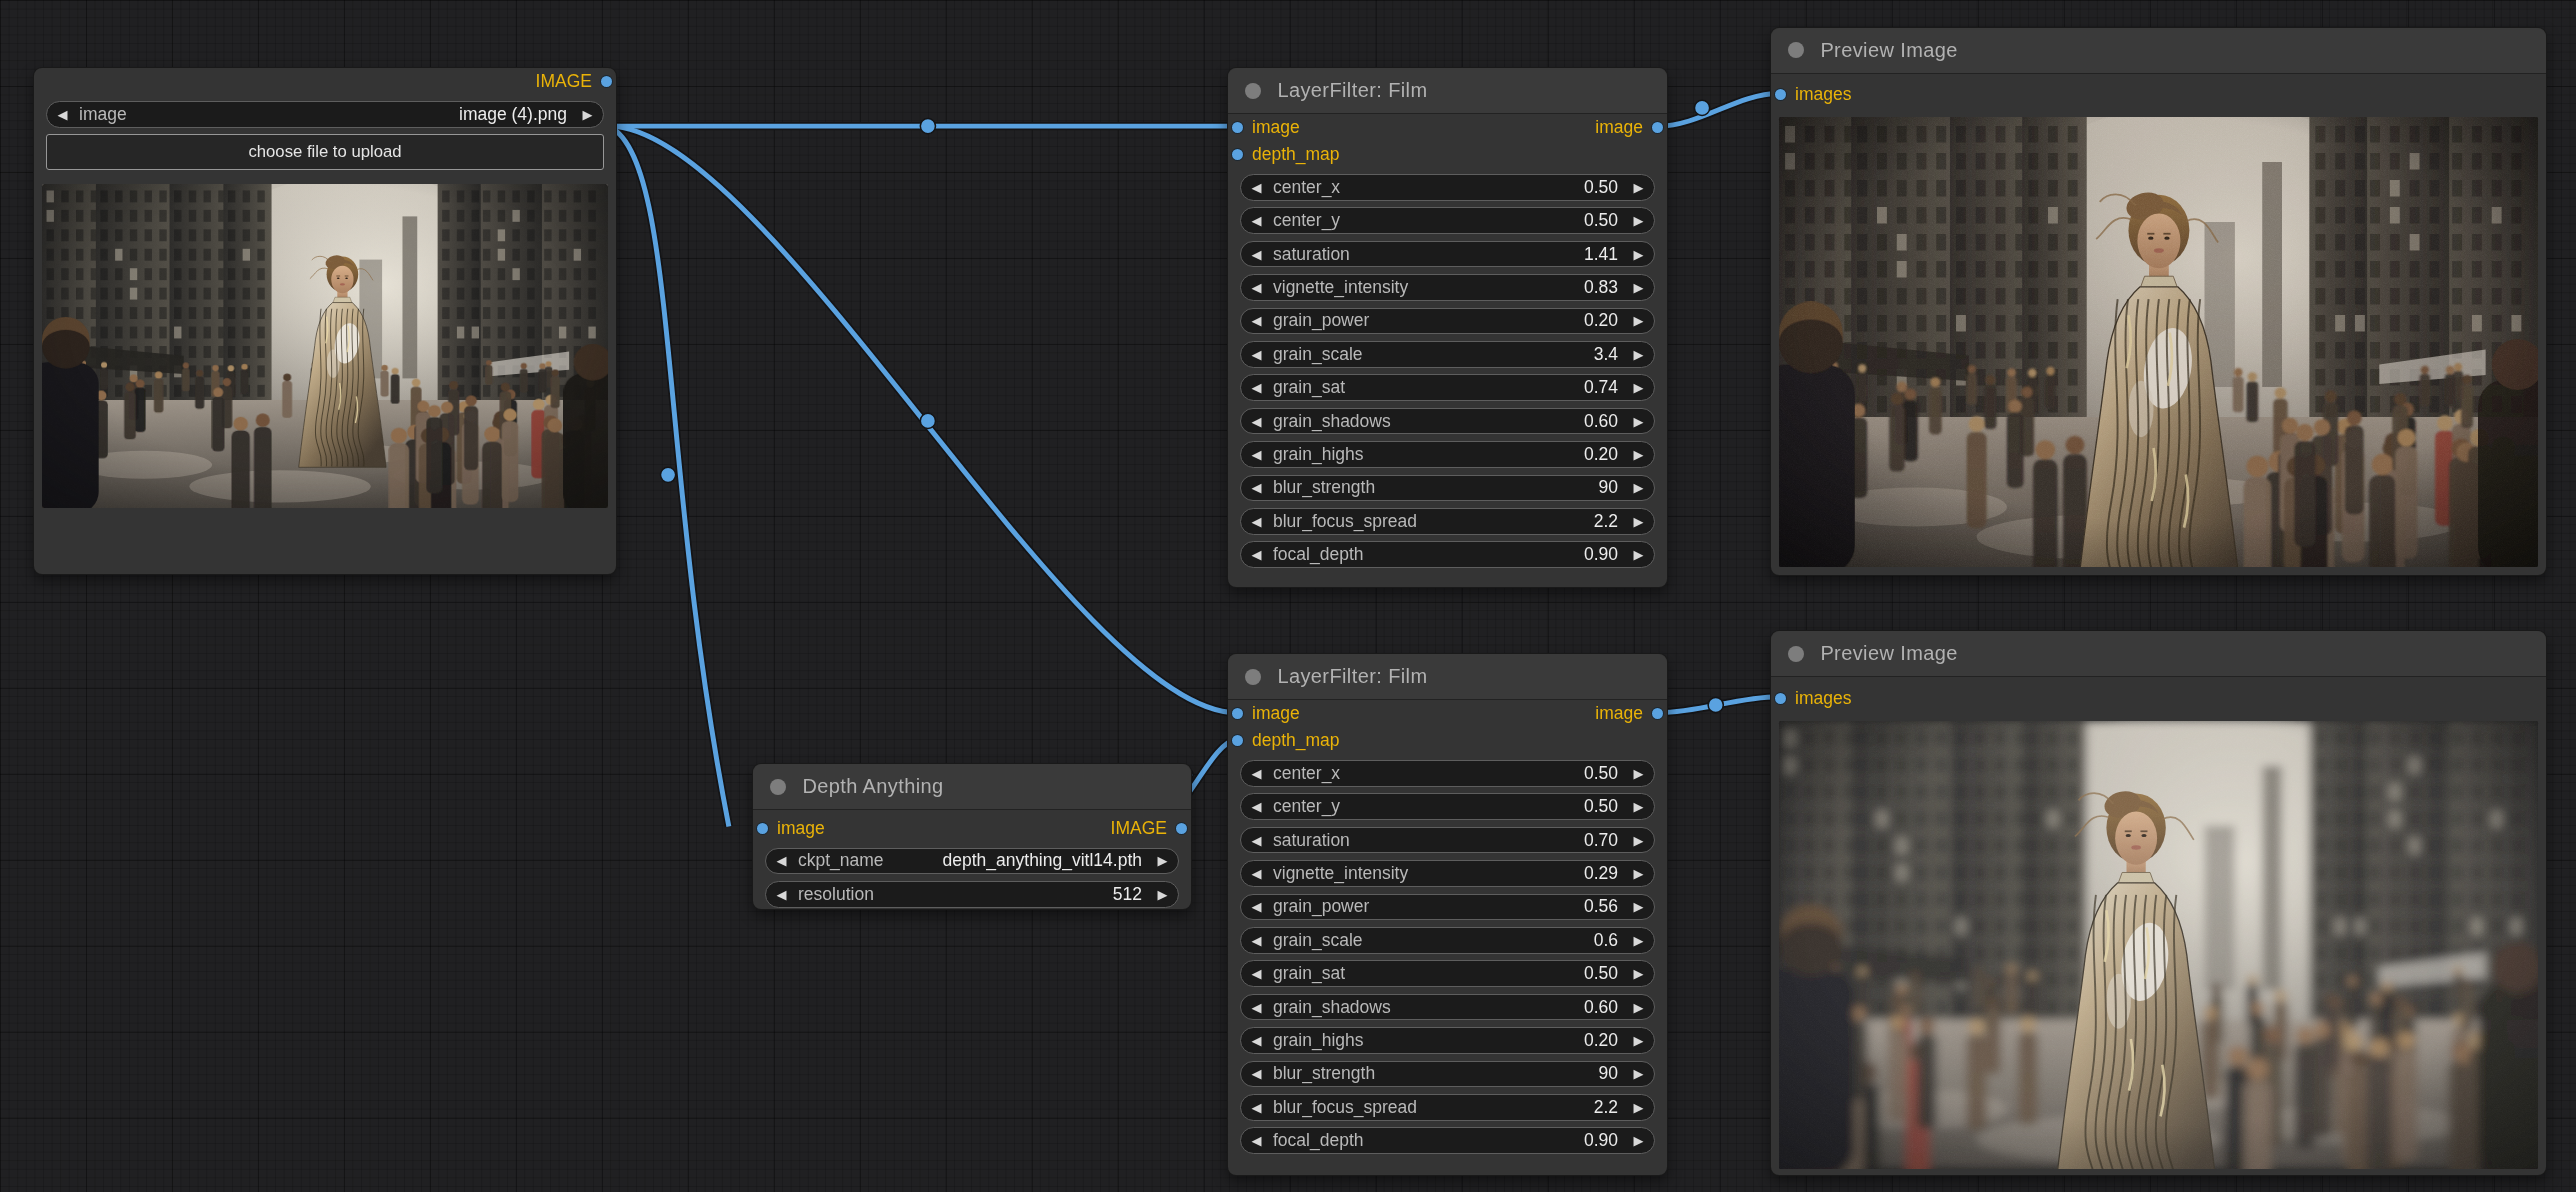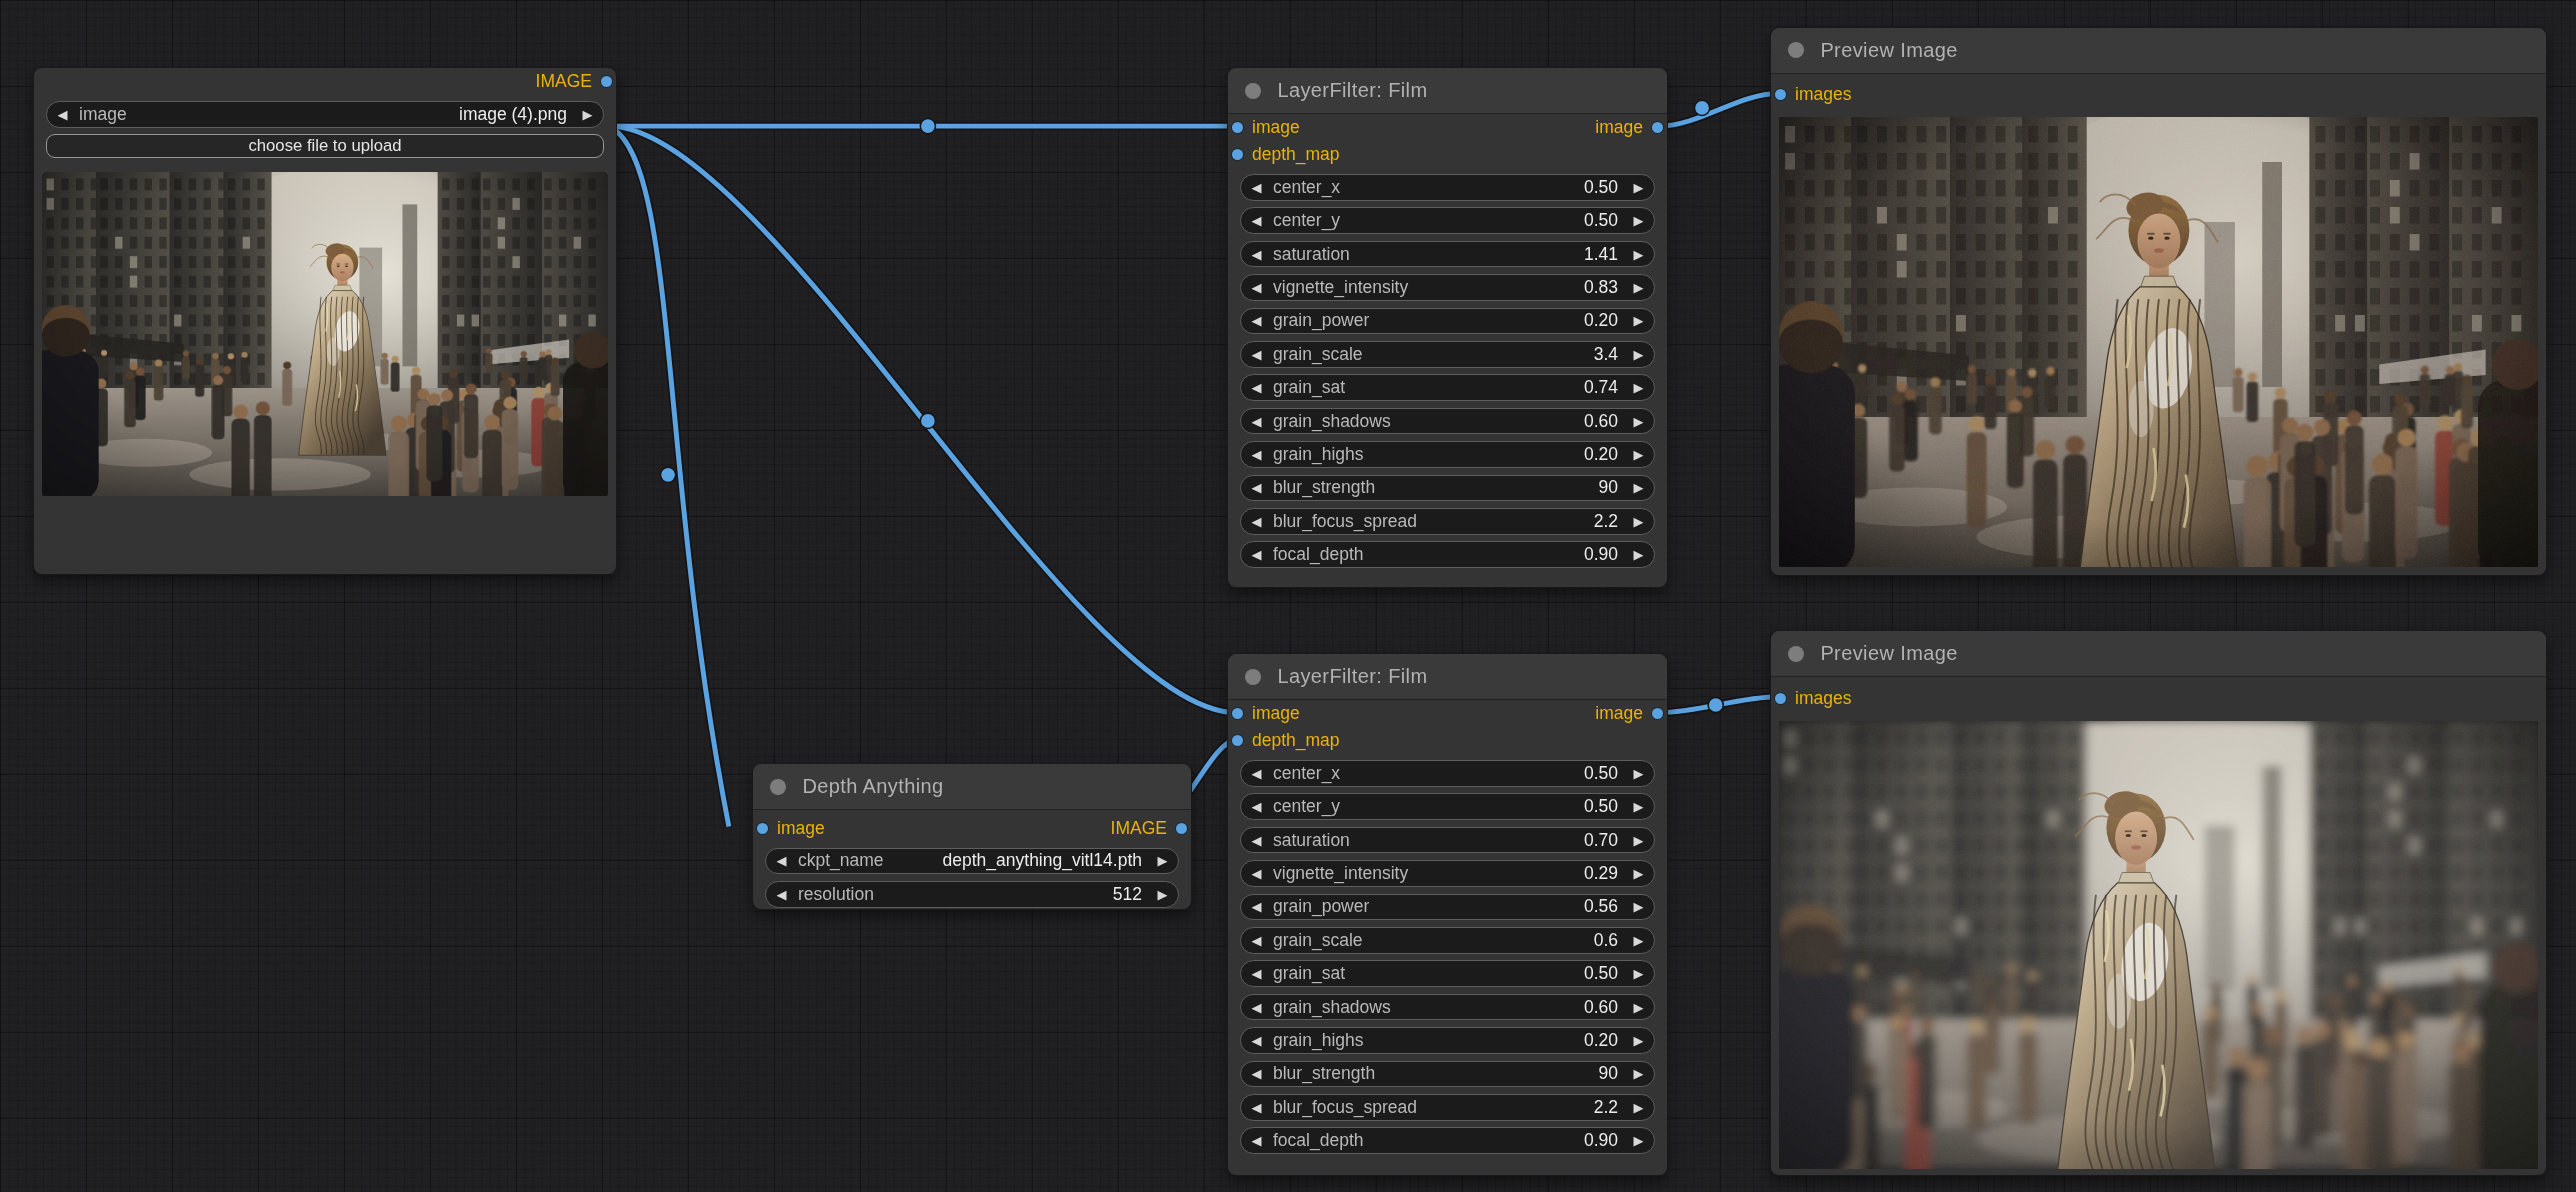--- a/index.html
+++ b/index.html
@@ -45,22 +45,22 @@
   .pill{
     position:relative;height:26.6px;margin:0 12px 6.8px 12px;
     background:#1b1b1b;border:1.5px solid #5e5e5e;border-radius:14.4px;
     display:flex;align-items:center;box-sizing:border-box;
   }
   .arrow{position:absolute;top:0;height:100%;display:flex;align-items:center;font-size:13px;color:#d8d8d8;}
   .arrow.left{left:10.6px;} .arrow.right{right:10.6px;}
   .wlabel{margin-left:32px;font-size:17.5px;color:#b9b9b9;white-space:nowrap;}
   .wvalue{margin-left:auto;margin-right:36px;font-size:17.5px;color:#ececec;white-space:nowrap;}
   .upload-btn{
-    margin:4.6px 12px 0 12px;height:24px;
-    background:#262626;border:0.8px solid #979797;border-radius:9px;
+    margin:4.6px 12px 0 12px;height:36px;
+    background:#262626;border:0.8px solid #979797;border-radius:3px;
     display:flex;align-items:center;justify-content:center;
     font-size:16.7px;color:#e5e5e5;box-sizing:border-box;
   }
   .img-box{
     position:relative;margin:13.7px 7.6px 0 7.6px;border-radius:2.3px;overflow:hidden;
     background:#141414;
   }
   .img-box.preview{margin:9px 7.6px 0 7.6px;}
   .img-box svg{position:absolute;left:0;top:0;width:100%;height:100%;display:block;}
 </style>

